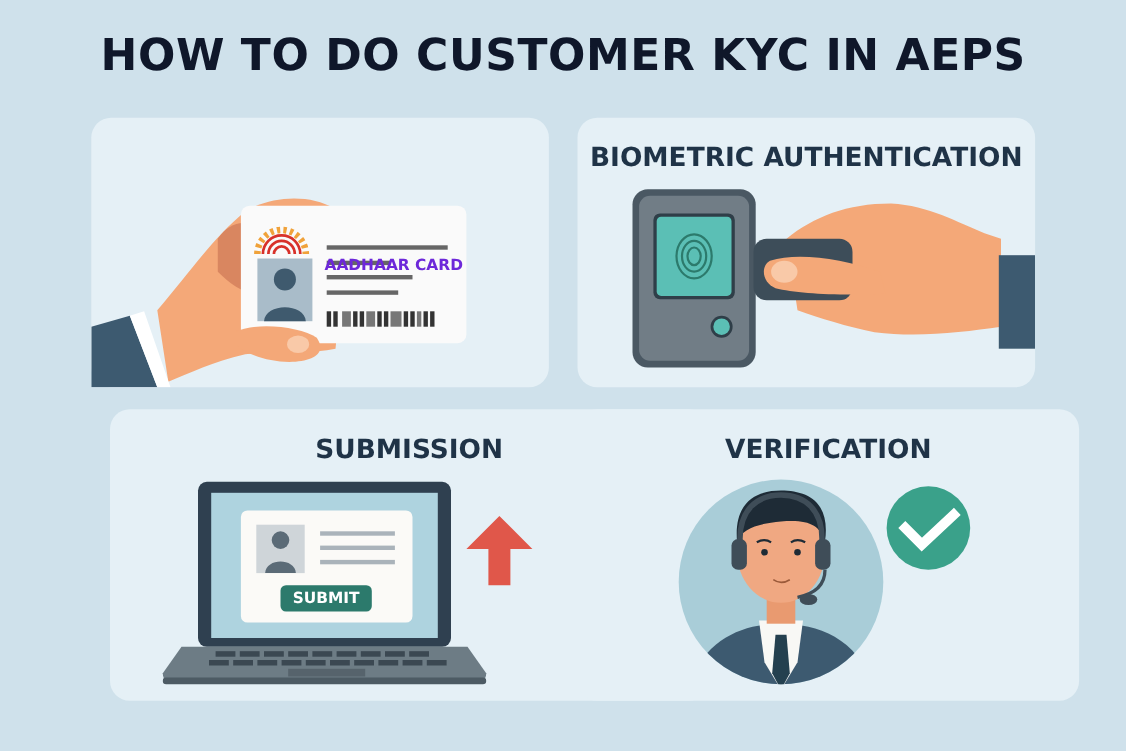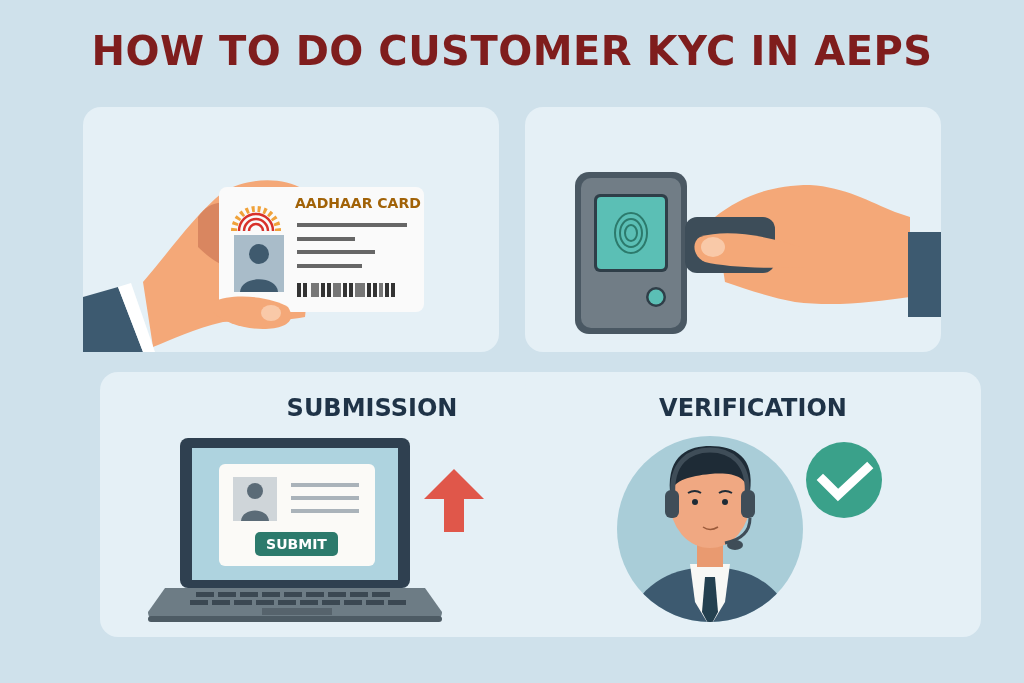--- a/index.html
+++ b/index.html
@@ -1,22 +1,22 @@
 <!DOCTYPE html>
 <html><head>
 <meta charset="utf-8">
 <style>
   html, body { margin:0; padding:0; }
   body { width:1024px; height:683px; background:#cfe1eb; position:relative; overflow:hidden; font-family:"DejaVu Sans", "Liberation Sans", sans-serif; }
-  .title { position:absolute; left:0; top:28px; width:1024px; text-align:center; font-size:40px; font-weight:bold; color:#7f1d1d; letter-spacing:0.5px; }
+  .title { position:absolute; left:0; top:28px; width:1024px; text-align:center; font-size:40px; font-weight:bold; color:#0f172a; letter-spacing:0.5px; }
   .panel { position:absolute; background:#e5f0f6; border-radius:18px; }
   .ptitle { position:absolute; left:0; width:100%; text-align:center; font-size:24px; font-weight:bold; color:#1f3347; }
   .abs { position:absolute; }
   svg { position:absolute; left:0; top:0; }
-  .card-label { font-size:14px; font-weight:bold; color:#a16207; }
+  .card-label { font-size:14px; font-weight:bold; color:#6d28d9;margin-top:38px; }
   .submit-btn { position:absolute; background:#2c7a6c; color:#ffffff; font-weight:bold; font-size:14px; text-align:center; border-radius:5px; }
 </style>
 </head>
 <body>
 
 <div class="title">HOW TO DO CUSTOMER KYC IN AEPS</div>
 
 <div class="panel" style="left:83px;top:107px;width:416px;height:245px;">
   <svg width="416" height="245">
 
@@ -65,20 +65,21 @@
       <rect x="290" y="176" width="4" height="14"></rect>
         <rect x="296" y="176" width="4" height="14" fill="#777"></rect>
       <rect x="302" y="176" width="4" height="14"></rect>
         <rect x="308" y="176" width="4" height="14"></rect>
     </g>
   </svg>
   <div class="abs card-label" style="left:212px;top:88px;">AADHAAR CARD</div>
 </div>
 
 <div class="panel" style="left:525px;top:107px;width:416px;height:245px;">
+  <div class="ptitle" style="top:22px;">BIOMETRIC AUTHENTICATION</div>
   <svg width="416" height="245">
 
     <rect x="50" y="65" width="112" height="162" rx="14" fill="#4a5863"></rect>
     <rect x="56" y="71" width="100" height="150" rx="10" fill="#717d86"></rect>
     <rect x="69" y="87" width="74" height="78" rx="6" fill="#2f3e48"></rect>
     <rect x="72" y="90" width="68" height="72" rx="4" fill="#5bbfb5"></rect>
     <g fill="none" stroke="#2c7a6c" stroke-width="2">
       <ellipse cx="106" cy="126" rx="6" ry="8"></ellipse>
       <ellipse cx="106" cy="126" rx="11" ry="14"></ellipse>
       <ellipse cx="106" cy="126" rx="16" ry="20"></ellipse>

